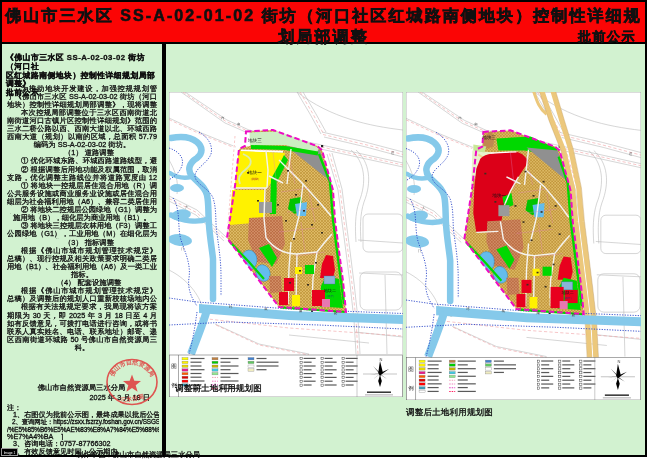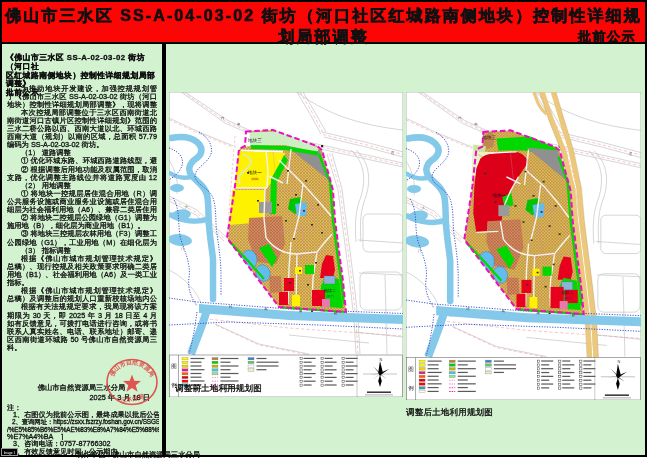--- a/index.html
+++ b/index.html
@@ -6,39 +6,39 @@
 html,body{margin:0;padding:0;}
 body{width:650px;height:459px;position:relative;background:#fff;
  font-family:"Liberation Sans",sans-serif;overflow:hidden;}
 .frame{position:absolute;left:0;top:0;width:643px;height:453px;border:2px solid #000;background:#d2f2d0;}
 .hdr{position:absolute;left:2px;top:2px;width:643px;height:40px;background:#fb0505;border-bottom:2px solid #000;}
 .hdr .t{position:absolute;left:0;top:4px;width:100%;text-align:center;font-size:16px;font-weight:bold;color:#101010;-webkit-text-stroke:0.6px #101010;letter-spacing:2.1px;}
 .hdr .s{position:absolute;right:9px;top:25.5px;font-size:13px;font-weight:bold;color:#101010;-webkit-text-stroke:0.5px #101010;letter-spacing:1.5px;}
 .vdiv{position:absolute;left:162px;top:44px;width:3.5px;height:411px;background:#000;}
 .ltitle{position:absolute;left:6px;top:54px;width:152px;font-size:7.8px;font-weight:bold;line-height:8.8px;text-align:left;color:#101010;-webkit-text-stroke:0.3px #101010;letter-spacing:0.5px;}
 .lbody{position:absolute;left:7px;top:84.5px;width:150px;color:#101010;font-size:7.3px;-webkit-text-stroke:0.3px #101010;}
-.lbody div{height:8.12px;line-height:8.12px;white-space:nowrap;}
+.lbody div{height:8.12px;line-height:8.12px;white-space:nowrap;text-align:center;}
 .lbody div.j{text-align:justify;text-align-last:justify;white-space:normal;overflow:hidden;}
 .lbody div.j1{text-align:justify;text-align-last:justify;white-space:normal;overflow:hidden;text-indent:14px;}
 .lbody div.n1{text-indent:14px;}
 .lbody div.b1{text-indent:14px;font-weight:normal;}
 .cap{position:absolute;font-size:8.5px;color:#101010;-webkit-text-stroke:0.32px #101010;letter-spacing:0.2px;}
 .badge{position:absolute;left:1px;top:448px;width:17px;height:8px;background:#000;color:#fff;
  font-size:3.2px;line-height:8px;text-align:center;border:1px solid #999;box-sizing:border-box;}
 .notes div{height:7.4px;line-height:7.4px;white-space:nowrap;overflow:hidden;width:152px;}
 .notes div.u{font-size:6.4px;letter-spacing:-0.1px;}
 </style>
 </head>
 <body>
 
 <div class="frame"></div>
 
 <div class="hdr">
 
-<div class="t">佛山市三水区 SS-A-04-03-02 街坊（河口社区红城路南侧地块）控制性详细规划局部调整</div>
+<div class="t">佛山市三水区 SS-A-02-01-02 街坊（河口社区红城路南侧地块）控制性详细规划局部调整</div>
 
 <div class="s">批前公示</div>
 </div>
 
 <div class="vdiv"></div>
 
 <div class="ltitle">《佛山市三水区 SS-A-02-03-02 街坊（河口社<br>区红城路南侧地块）控制性详细规划局部调整》<br>批前公示</div>
 
 <div class="lbody">
 <div class="j1">为推动地块开发建设，加强控规规划管理，我局组织编制</div>
@@ -46,33 +46,33 @@
 <div class="j">地块）控制性详细规划局部调整》，现将调整主要内容公示如下：</div>
 <div class="j1">本次控规局部调整位于三水区西南街道北部、《三水区西</div>
 <div class="j">南街道河口古镇片区控制性详细规划》范围的北部。具体位于</div>
 <div class="j">三水二桥公路以西、西南大道以北、环城西路（规划）以东、</div>
 <div class="j">西南大道（规划）以南的区域，总面积 57.79 公顷。涉及街坊</div>
 <div class="n">编码为 SS-A-02-03-02 街坊。</div>
 <div class="b1">（1）  道路调整</div>
 <div class="j1">① 优化环城东路、环城西路道路线型，避开永久基本农田。</div>
 <div class="j1">② 根据调整后用地功能及权属范围，取消北侧两段规划</div>
 <div class="j">支路，优化调整主路线位并将道路宽度由 12 米调整为 15 米。</div>
-<div class="b1">（2）  用地调整</div>
 <div class="j1">① 将地块一控规层居住混合用地（R）调整为公共管理与</div>
 <div class="j">公共服务设施或商业服务业设施或居住混合用地（A/B/R），明</div>
 <div class="j">细层为社会福利用地（A6）、兼容二类居住用地（R2）和医疗</div>
 <div class="j1">② 将地块二控规层公园绿地（G1）调整为商业服务业设</div>
 <div class="n">施用地（B），细化层为商业用地（B1）。</div>
 <div class="j1">③ 将地块三控规层农林用地（F3）调整工业用地（M）及</div>
 <div class="j">公园绿地（G1），工业用地（M）在细化层为一类工业用地（M1）。</div>
 <div class="b1">（3）  指标调整</div>
 <div class="j1">根据《佛山市城市规划管理技术规定》（2020 修编补充汇</div>
 <div class="j">总稿）、现行控规及相关政策要求明确二类居住用地（R2）、商业</div>
 <div class="j">用地（B1）、社会福利用地（A6）及一类工业用地（M1）等控制</div>
 <div class="n">指标。</div>
+<div class="b1">（4）  配套设施调整</div>
 <div class="j1">根据《佛山市城市规划管理技术规定》（2020 修编补充汇</div>
 <div class="j">总稿）及调整后的规划人口重新校核场地内公共服务设施。</div>
 <div class="j1">根据有关法规规定要求，我局现将该方案进行公示，公示</div>
 <div class="j">期限为 30 天，即 2025 年 3 月 18 日至 4 月 17 日止。公示期间</div>
 <div class="j">如有反馈意见，可拨打电话进行咨询，或将书面意见（请写上</div>
 <div class="j">联系人真实姓名、电话、联系地址）邮寄、递交到佛山市三水</div>
 <div class="j">区西南街道环城路 50 号佛山市自然资源局三水分局规划管理</div>
 <div class="n">科。</div>
 </div>
 

